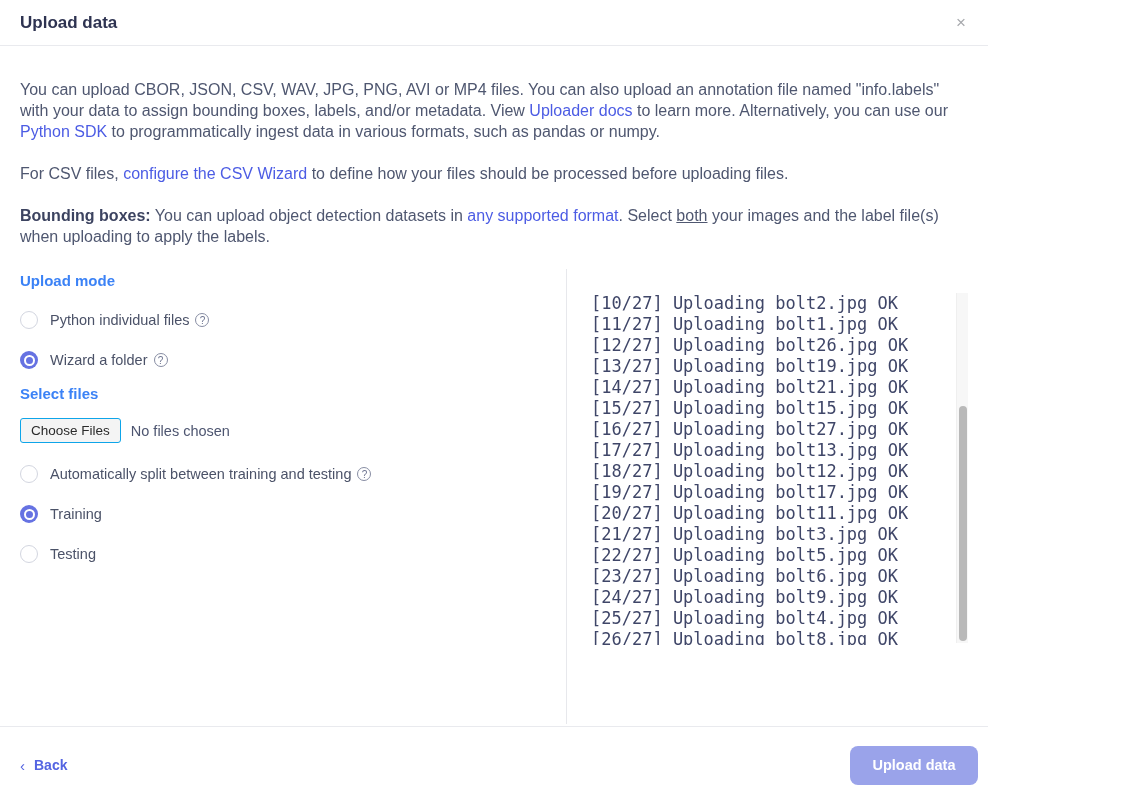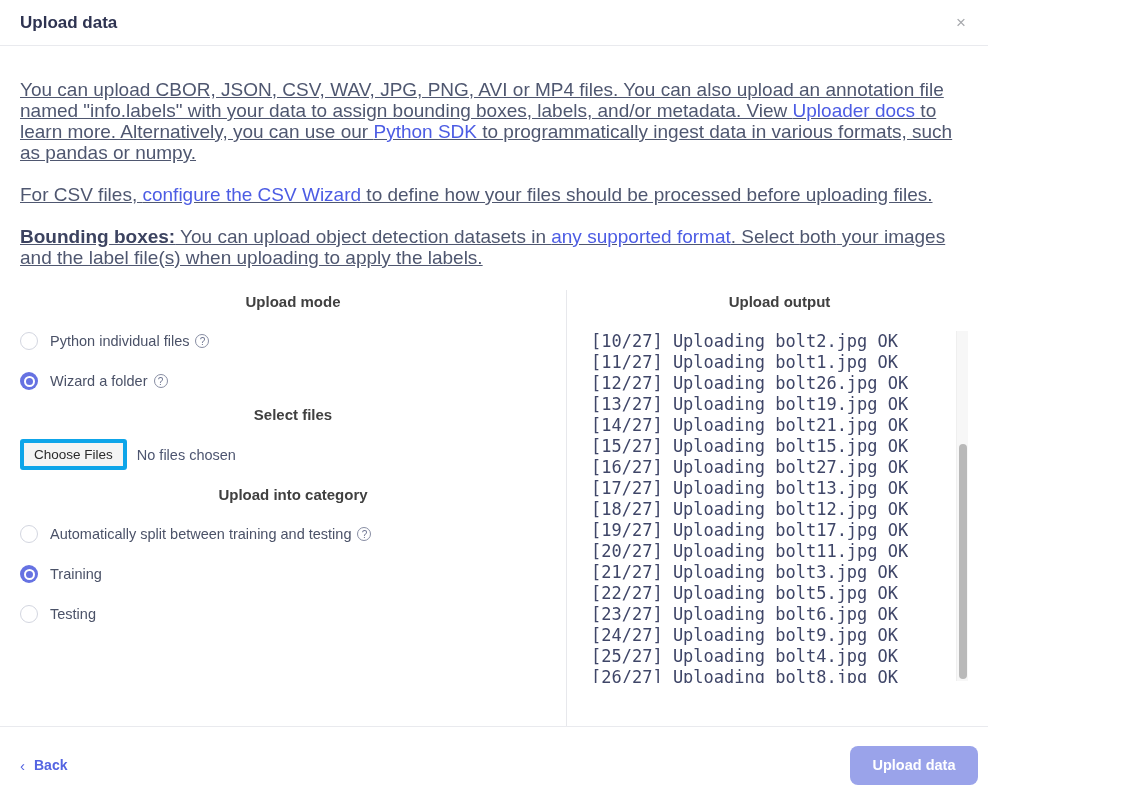--- a/index.html
+++ b/index.html
@@ -9,50 +9,50 @@
 
   
   .modal-header { height:46px; border-bottom:1px solid #e9eaee; display:flex;
     align-items:center; justify-content:space-between; padding:0 18px 0 20px; }
   .modal-title { font-size:17px; font-weight:700; color:#2e3351; }
   .close-btn { color:#a7a9ad; font-size:17px; line-height:1; cursor:pointer;
     font-weight:400; padding:4px; }
 
   
   .modal-body { padding:12px 20px 0 20px; }
-  .note { font-size:19px; line-height:21px; color:#4f5770; margin-top:21px; max-width:1086px;text-decoration:underline; }
+  .note { font-size:16px; line-height:21px; color:#4f5770; margin-top:21px; max-width:1086px; }
   .note:first-child { margin-top:21px; }
   .link { color:#4c5ce4; text-decoration:none; cursor:pointer; }
   .bold-lead { font-weight:700; color:#3c4360; }
   .underlined { text-decoration:underline; }
 
   
   .columns { display:flex; margin-top:22px; min-height:455px; }
   .col-left { width:547px; border-right:1px solid #e7e8ec; padding-top:3px; }
   .col-right { flex:1; padding-left:24px; padding-top:3px; position:relative; }
 
-  .section-heading { font-size:15px; font-weight:700; color:#404040; margin-bottom:8px;text-align:center; }
+  .section-heading { font-size:15px; font-weight:700; color:#3b82f6; margin-bottom:8px; }
 
   .radio-row { display:flex; align-items:center; margin-top:22px; cursor:pointer; }
   .radio { width:18px; height:18px; border-radius:50%; border:1px solid #d3d6e0;
     background:#fff; flex:0 0 18px; position:relative; }
   .radio.checked { border:none; background:#6672e2; }
   .radio.checked::after { content:""; position:absolute; inset:3.5px; border-radius:50%;
     border:2.5px solid #fff; }
   .radio-label { font-size:14.5px; color:#4b5268; margin-left:12px; }
   .help-icon { display:inline-flex; align-items:center; justify-content:center;
     width:14px; height:14px; border:1px solid #878da3; border-radius:50%;
     font-size:10px; color:#6d7490; margin-left:6px; vertical-align:-2px; cursor:pointer; }
 
   .gap-lg { margin-top:16px; }
 
   
   .file-input { display:flex; align-items:center; margin-top:16px; }
   .choose-files-btn { font-size:13.5px; color:#2b2b2b; background:#f4f4f4;
-    border:4px solid #0ea5e9; border-radius:3px; padding:4px 10px; cursor:pointer;
+    border:1px solid #0ea5e9; border-radius:3px; padding:4px 10px; cursor:pointer;
     font-family:"Liberation Sans",sans-serif; }
   .file-status { font-size:14.5px; color:#4d5570; margin-left:10px; }
 
   
   .console-wrap { position:relative; margin-top:21px; height:352px; overflow:hidden; }
   .console { font-family:"DejaVu Sans Mono","Liberation Mono",monospace;
     font-size:17px; line-height:21px; color:#3f4668; white-space:pre; }
   .console-done { font-family:"DejaVu Sans Mono","Liberation Mono",monospace;
     font-size:11.5px; line-height:16px; color:#3f4668; margin-top:16px; white-space:pre; }
   .console-job { font-family:"DejaVu Sans Mono","Liberation Mono",monospace;
@@ -109,42 +109,40 @@
           <span class="help-icon">?</span>
         </div>
 
         <div class="section-heading gap-lg">Select files</div>
 
         <div class="file-input">
           <button class="choose-files-btn">Choose Files</button>
           <span class="file-status">No files chosen</span>
         </div>
 
-        <div class="section-heading gap-lg">Upload into category</div>
 
         <div class="radio-row">
           <span class="radio"></span>
           <span class="radio-label">Automatically split between training and testing</span>
           <span class="help-icon">?</span>
         </div>
 
         <div class="radio-row">
           <span class="radio checked"></span>
           <span class="radio-label">Training</span>
         </div>
 
         <div class="radio-row">
           <span class="radio"></span>
           <span class="radio-label">Testing</span>
         </div>
 
       </div>
 
       <div class="col-right">
-        <div class="section-heading">Upload output</div>
 
         <div class="console-wrap">
           <pre class="console">[10/27] Uploading bolt2.jpg OK
 [11/27] Uploading bolt1.jpg OK
 [12/27] Uploading bolt26.jpg OK
 [13/27] Uploading bolt19.jpg OK
 [14/27] Uploading bolt21.jpg OK
 [15/27] Uploading bolt15.jpg OK
 [16/27] Uploading bolt27.jpg OK
 [17/27] Uploading bolt13.jpg OK

